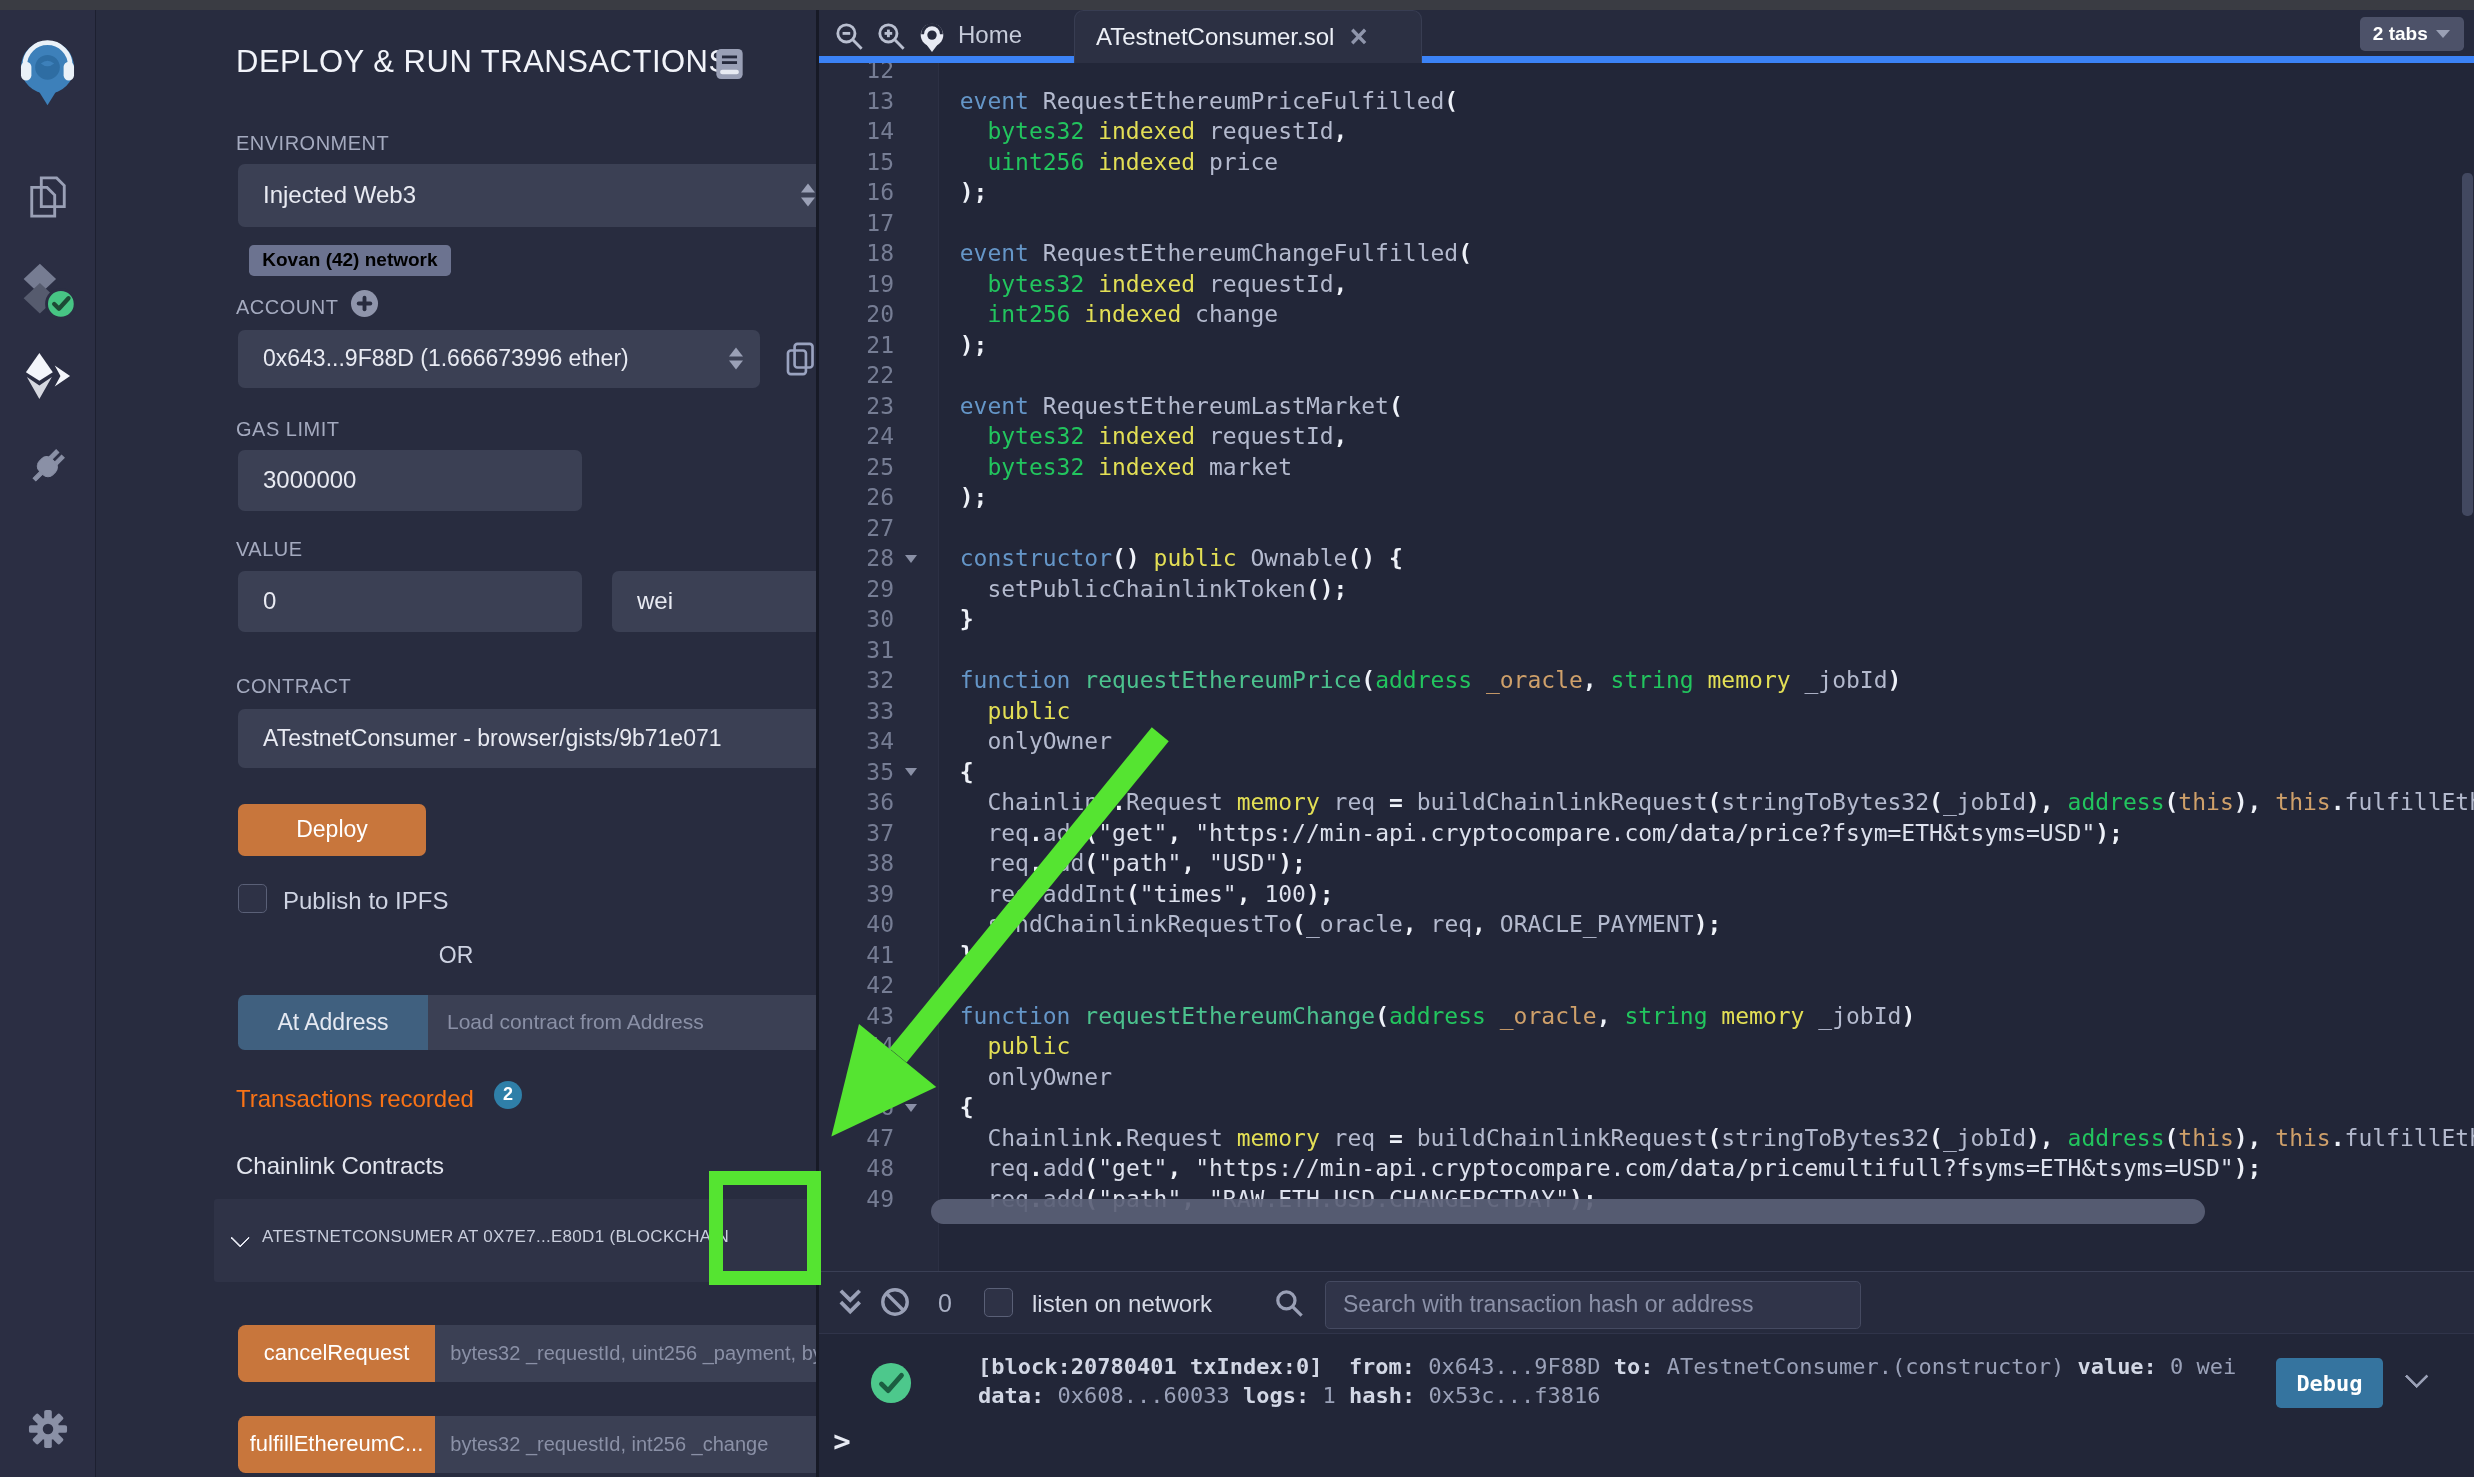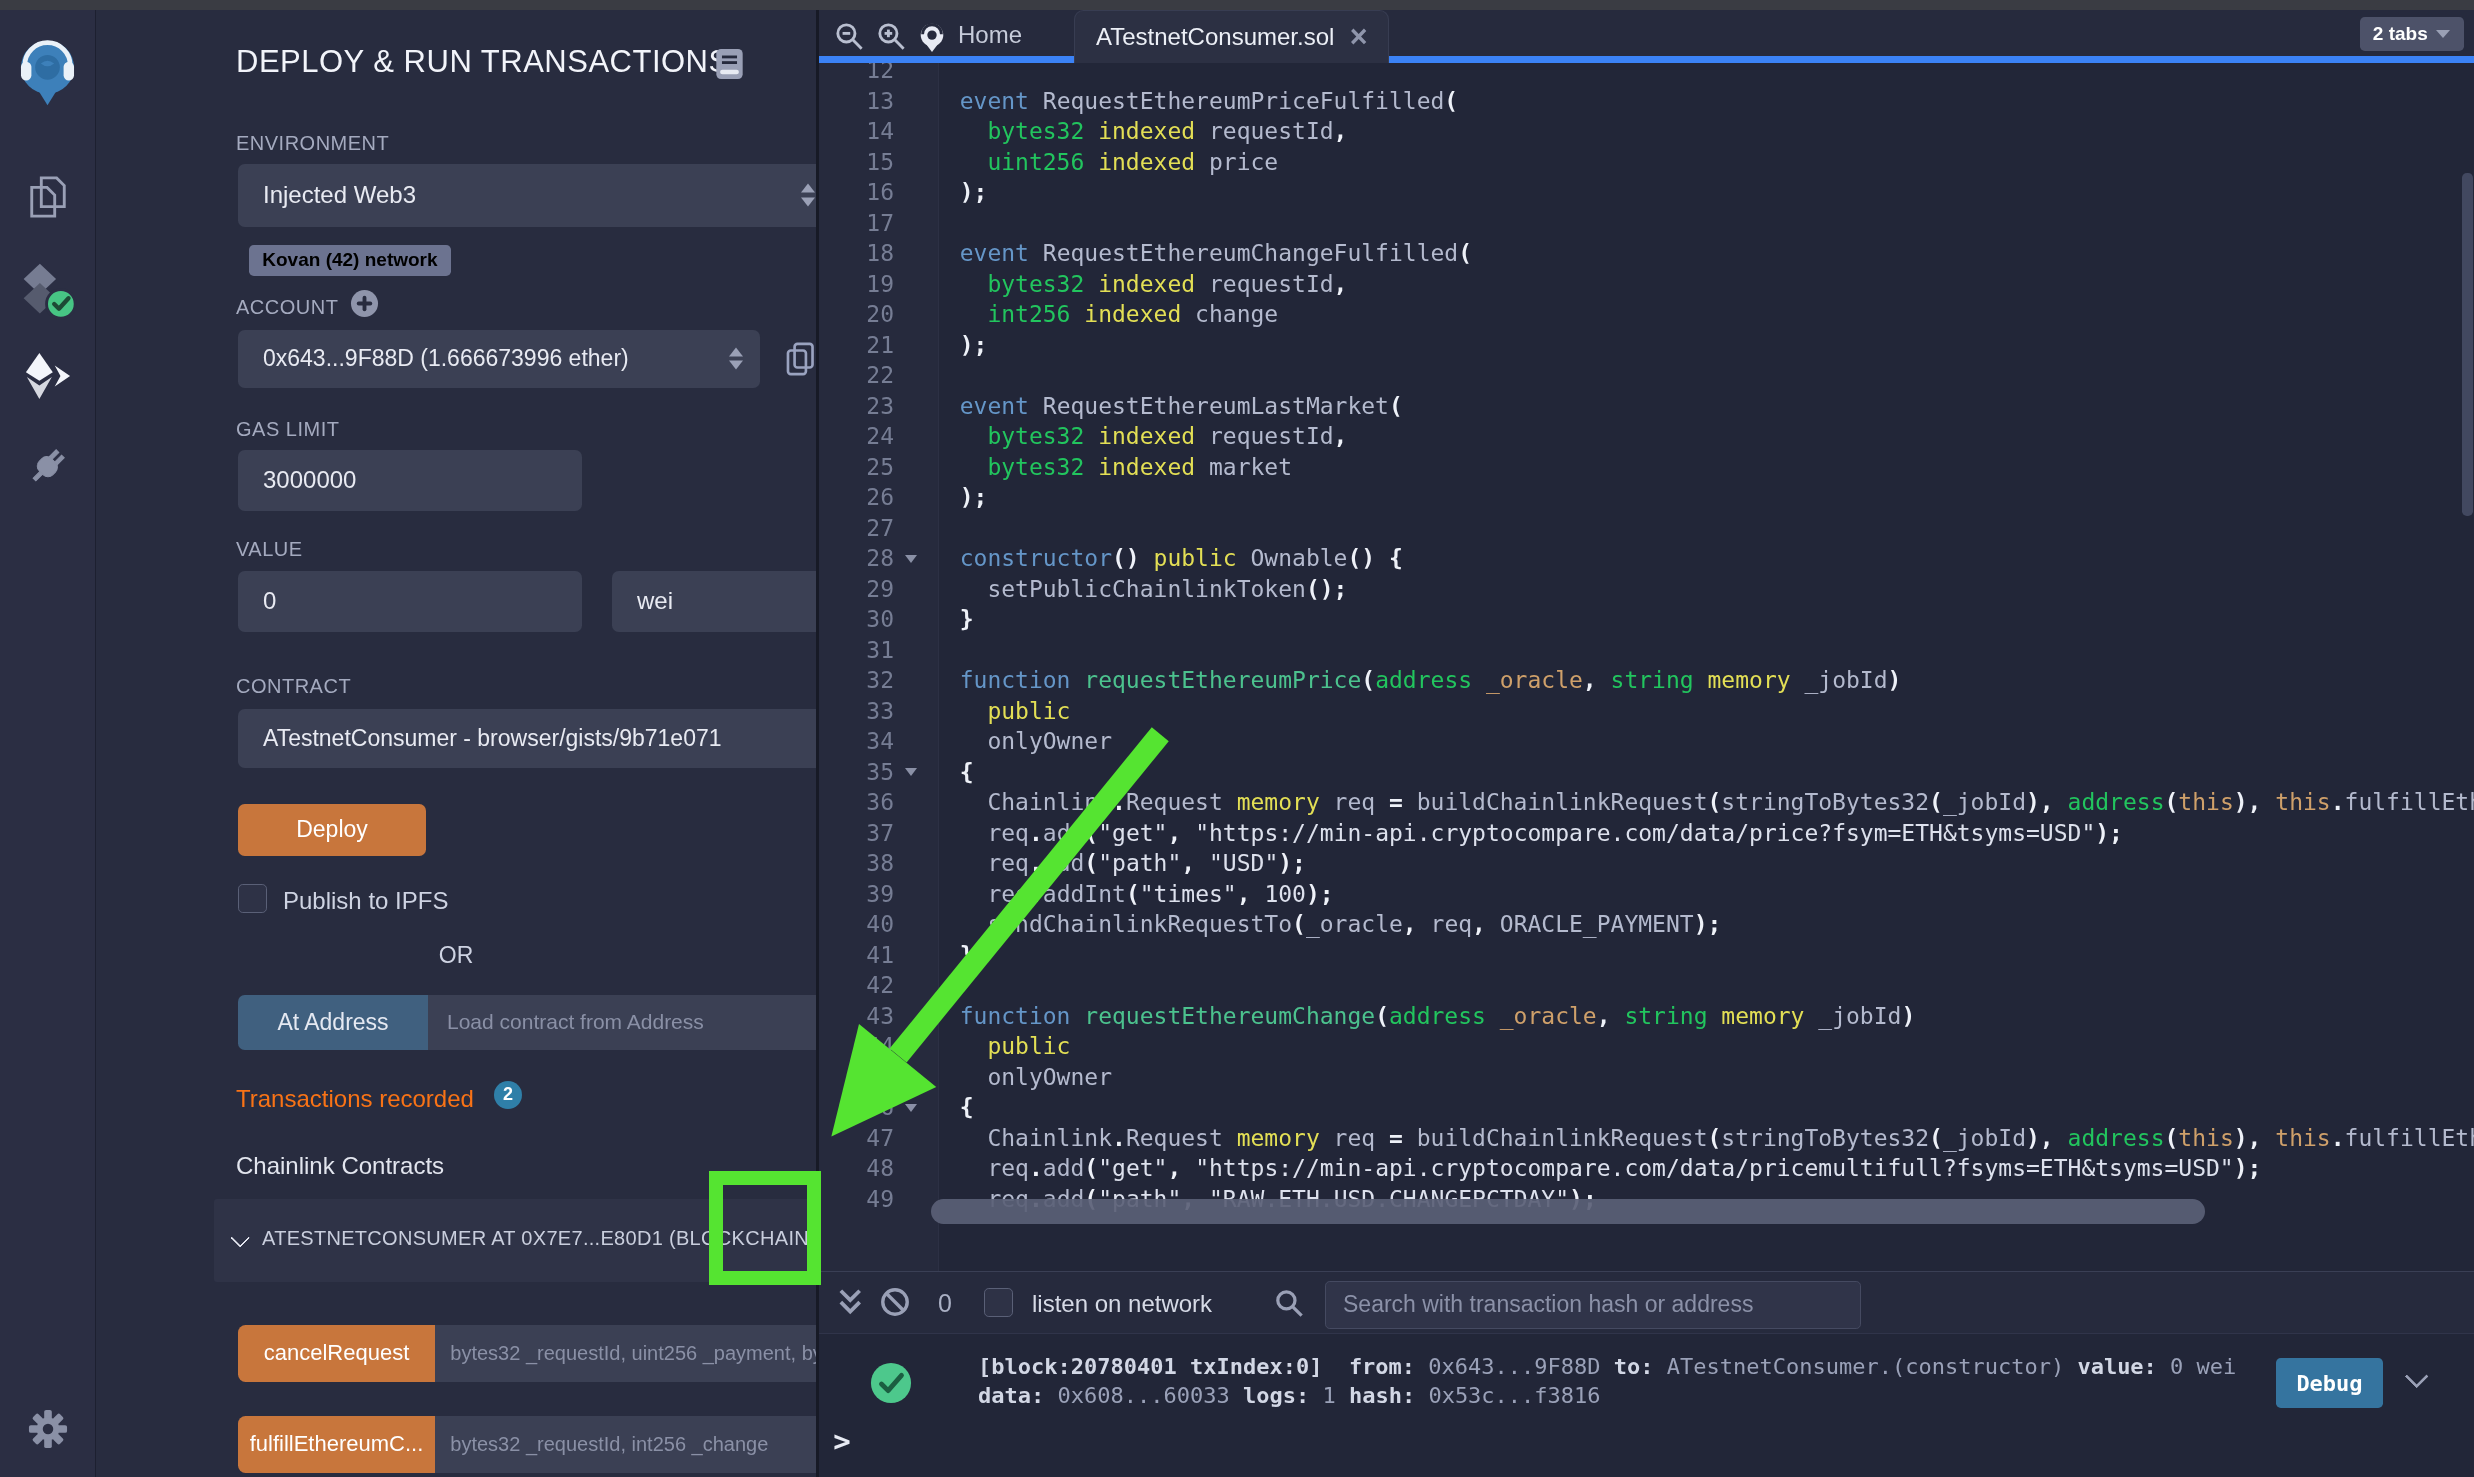--- a/index.html
+++ b/index.html
@@ -27,21 +27,21 @@
   .badge{position:absolute;width:28px;height:28px;border-radius:50%;background:#2f7fa8;color:#fff;font-size:18px;font-weight:bold;display:flex;align-items:center;justify-content:center;}
   #contract-row{left:118px;top:1189px;width:675px;height:83px;background:#2f3347;border-radius:2.9px;color:#c9cedd;}
   #copy-square{left:722px;top:1192px;width:71px;height:77px;background:#3a3e52;display:flex;align-items:center;justify-content:center;color:#aeb4c8;}
   .fnrow{position:relative;width:631px;height:57px;margin-bottom:34px;}
   .fnbtn{position:absolute;left:0;top:0;width:197px;height:57px;border-radius:7.6px 0 0 7.6px;font-size:22px;}
   .fnfield{position:absolute;left:197px;top:0;width:402px;height:57px;background:#3b4054;border-radius:0 7.6px 7.6px 0;color:#8a90a6;font-size:20px;display:flex;align-items:center;padding:0 15.3px;box-sizing:border-box;white-space:nowrap;overflow:hidden;}
   .fnchev{position:absolute;right:0;top:21px;color:#9aa0b6;}
   
   #divider{left:816px;top:9.5px;width:2.9px;height:1468px;background:#171a26;}
   #tabbar{left:819px;top:9.5px;width:1656px;height:53px;background:#262a3d;border-bottom:7px solid #3b82f6;box-sizing:border-box;}
-  #tab-active{position:absolute;left:255px;top:0;width:315px;height:53px;background:#2c3043;border-radius:9.5px 9.5px 0 0;border:1px solid #383d52;border-bottom:none;box-sizing:border-box;display:flex;align-items:center;padding:0 21px;color:#eceff6;font-size:24px;gap:15.3px;}
+  #tab-active{position:absolute;left:255px;top:0;width:348px;height:53px;background:#2c3043;border-radius:9.5px 9.5px 0 0;border:1px solid #383d52;border-bottom:none;box-sizing:border-box;display:flex;align-items:center;padding:0 21px;color:#eceff6;font-size:24px;gap:15.3px;}
   #tabs-btn{position:absolute;right:11.4px;top:7.6px;height:34px;background:#4d5269;border-radius:4.8px;color:#fff;font-weight:bold;font-size:19px;display:flex;align-items:center;padding:0 13.3px;gap:8.6px;}
   #gutter{left:819px;top:63px;width:120px;height:1208px;background:#262a3d;border-right:1px solid #2c3044;box-sizing:border-box;}
   #code-wrap{left:819px;top:63px;width:1656px;height:1208px;overflow:hidden;}
   #code-lines{position:absolute;left:0;top:-7.6px;font-family:"DejaVu Sans Mono",monospace;font-size:23px;line-height:30.5px;}
   .cl{display:flex;height:30.5px;white-space:pre;}
   .ln{width:75px;text-align:right;color:#767d94;flex:none;}
   .fold{width:38px;flex:none;position:relative;}
   .fold.on:after{content:"";position:absolute;left:11.4px;top:11.4px;width:0;height:0;border-left:6.7px solid transparent;border-right:6.7px solid transparent;border-top:8.6px solid #8a90a6;}
   .ct{flex:none;}
   .c-k{color:#6596c8}.c-t{color:#22c55e}.c-m{color:#e3df55}.c-f{color:#4cc28e}
@@ -218,21 +218,21 @@
     <svg class="abs" style="left:752px;top:1138px;" width="25" height="30.5" viewBox="0 0 26 32" fill="none" stroke="#9aa0b6" stroke-width="2.6">
       <path d="M1 7 H25"></path>
         <path d="M8 7 V3 H18 V7"></path>
       <path d="M4 7 L5.5 29 a2 2 0 0 0 2 2 H18.5 a2 2 0 0 0 2-2 L22 7"></path>
       <path d="M10 12 V26"></path>
         <path d="M16 12 V26"></path>
     </svg>
 
     <div id="contract-row" class="abs">
       <span class="chev" style="position:absolute;left:19px;top:32px;color:#e8ebf4;border-width:0 2.9px 2.9px 0;border-style:solid;"></span>
-      <span style="position:absolute;left:48px;top:28px;font-size:20px;letter-spacing:0.3px;white-space:nowrap;overflow:hidden;width:562px;display:block;">ATESTNETCONSUMER AT 0X7E7...E80D1 (BLOCKCHAIN</span>
+      <span style="position:absolute;left:48px;top:28px;font-size:17px;letter-spacing:0.3px;white-space:nowrap;overflow:hidden;width:562px;display:block;">ATESTNETCONSUMER AT 0X7E7...E80D1 (BLOCKCHAIN</span>
     </div>
     <div id="copy-square" class="abs">
       <svg width="32" height="38" viewBox="0 0 34 40" fill="none" stroke="#aeb4c8" stroke-width="3">
         <path d="M11 3 h13 l7 7 v18 h-20 z"></path>
           <rect x="3" y="11" width="20" height="25" rx="3"></rect>
       </svg>
     </div>
 
     <div class="abs" style="left:142px;top:1315px;" id="fn-rows">
         <div class="fnrow">

